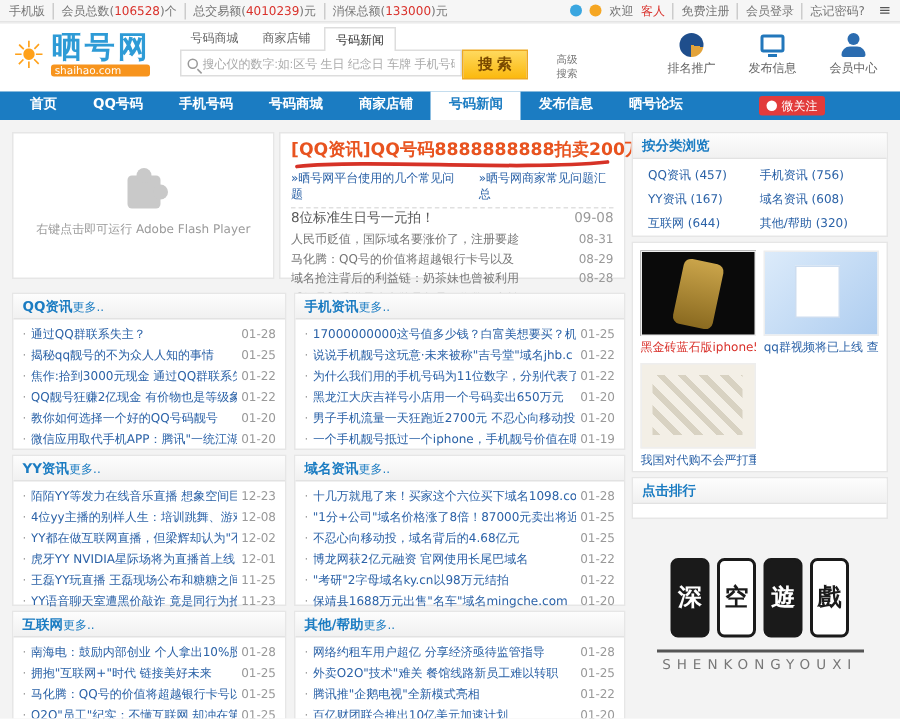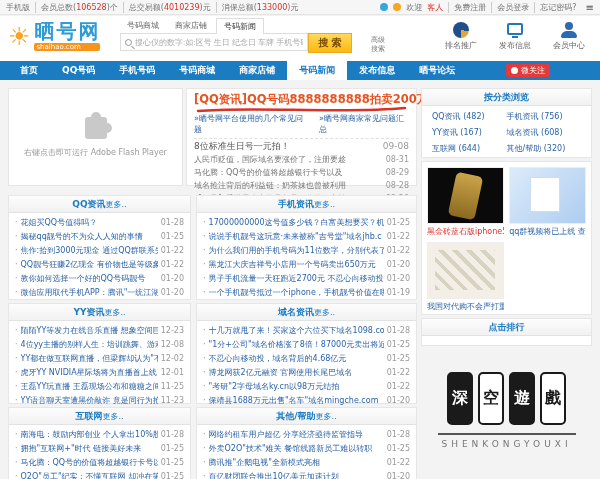--- a/index.html
+++ b/index.html
@@ -65,21 +65,21 @@
 .mid{left:186px;top:8px;width:231px;height:98px;padding:3px 7px}
 .headline{font-size:11.5px;font-weight:bold;color:#e8531f;text-align:center;white-space:nowrap;cursor:pointer}
 .swoosh{display:block;margin:-2px auto 0}
 .sublinks{display:flex;justify-content:flex-start;gap:12px;font-size:8px;color:#2b62a7;padding-bottom:3px;border-bottom:1px dashed #e0e0e0}
 .sublinks span{cursor:pointer}
 .nrow{display:flex;font-size:8px;height:13px;line-height:13px;color:#777;cursor:pointer}
 .nrow .t{flex:1;white-space:nowrap;overflow:hidden}
 .nrow .d{color:#999;margin-left:4px}
 .flash-list div.nrow:first-of-type{font-size:9px;color:#555;height:14px;line-height:14px}
 
-.sec-head{height:17px;background:linear-gradient(#fdfdfd,#f1f1f1);border-bottom:1px solid #e2e2e2;display:flex;justify-content:center;align-items:center;padding:0 6px}
+.sec-head{height:17px;background:linear-gradient(#fdfdfd,#f1f1f1);border-bottom:1px solid #e2e2e2;display:flex;justify-content:flex-start;align-items:center;padding:0 6px}
 .sec-title{font-size:9px;font-weight:bold;color:#1b7cc2}
 .sec-more{font-size:8px;color:#1b7cc2;cursor:pointer}
 .sec-list{padding:2px 6px}
 .srow{display:flex;align-items:center;height:14px;font-size:8px;color:#2b62a7;cursor:pointer}
 .srow .bullet{color:#999;margin-right:3px}
 .srow .t{flex:1;white-space:nowrap;overflow:hidden}
 .srow .d{color:#999;margin-left:3px}
 
 .sec-qq{left:8px;top:115px;width:183px;height:105px}
 .sec-yy{left:8px;top:223px;width:183px;height:101px}
@@ -247,21 +247,21 @@
           </div>
         </div>
     </div>
 
     <div class="card cat">
       <div class="sec-head">
         <span class="sec-title">按分类浏览</span>
       </div>
       <div class="cat-body">
 
-          <span class="cat-link"><span>QQ资讯</span> <span>(482)</span></span>
+          <span class="cat-link"><span>QQ资讯</span> <span>(457)</span></span>
 
           <span class="cat-link"><span>手机资讯</span> <span>(756)</span></span>
 
           <span class="cat-link"><span>YY资讯</span> <span>(167)</span></span>
 
           <span class="cat-link"><span>域名资讯</span> <span>(608)</span></span>
 
           <span class="cat-link"><span>互联网</span> <span>(644)</span></span>
 
           <span class="cat-link"><span>其他/帮助</span> <span>(320)</span></span>
@@ -305,21 +305,21 @@
 
     <div class="card sec-qq">
       <div class="sec-head">
         <span class="sec-title">QQ资讯</span>
         <span class="sec-more">更多..</span>
       </div>
       <div class="sec-list">
 
           <div class="srow">
             <span class="bullet">·</span>
-            <span class="t">花姐买QQ号值得吗？</span>
+            <span class="t">通过QQ群联系失主？</span>
             <span class="d">01-28</span>
           </div>
 
           <div class="srow">
             <span class="bullet">·</span>
             <span class="t">揭秘qq靓号的不为众人人知的事情</span>
             <span class="d">01-25</span>
           </div>
 
           <div class="srow">

